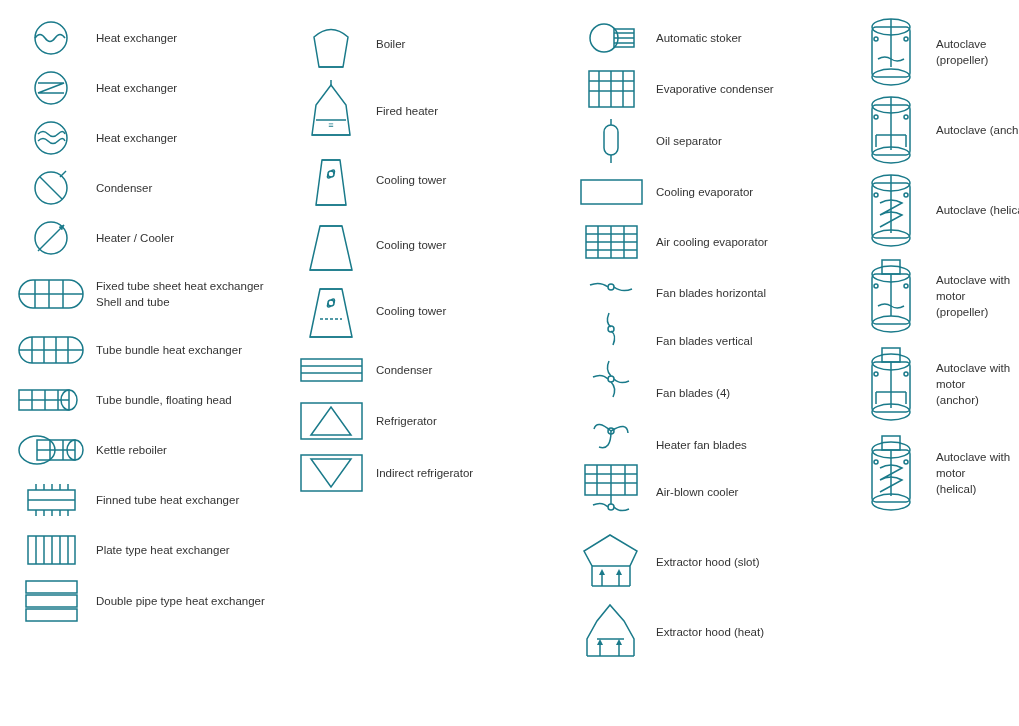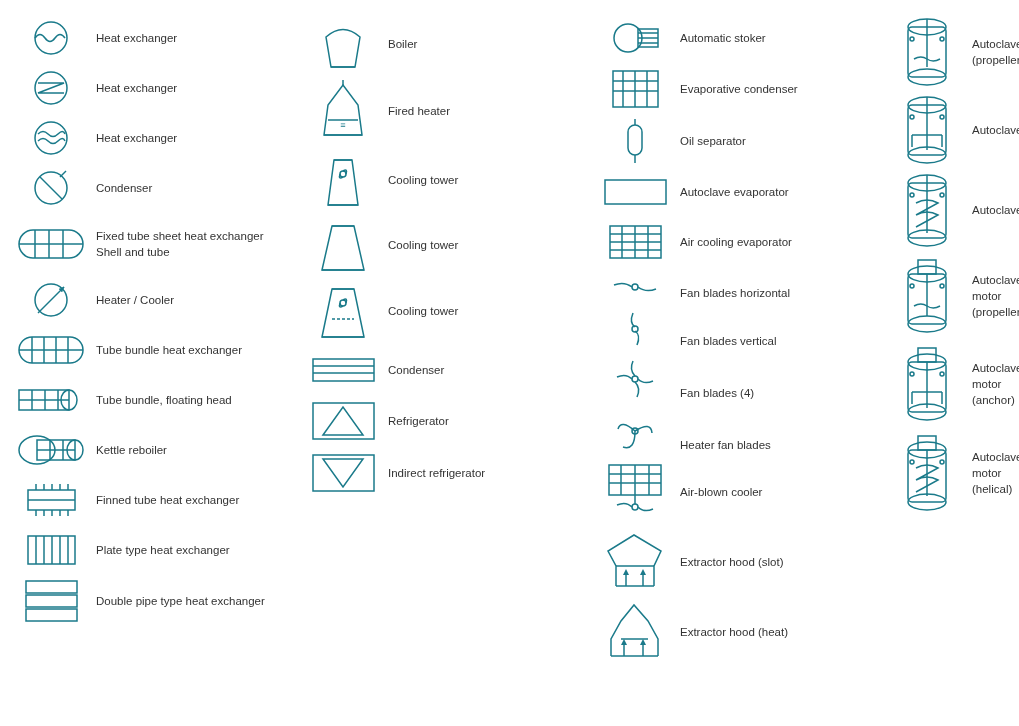--- a/index.html
+++ b/index.html
@@ -15,21 +15,21 @@
     .page {
       width: 1019px;
       min-height: 726px;
       padding: 10px;
       display: flex;
       flex-direction: column;
     }
     .grid {
       display: grid;
       grid-template-columns: 280px 280px 280px 190px;
-      gap: 12px;
+      gap: 0;
       flex: 1;
     }
     .column {
       display: flex;
       flex-direction: column;
       gap: 2px;
       padding: 4px;
     }
     .item {
       display: flex;
@@ -105,43 +105,43 @@
         <div class="icon-wrap">
           <svg width="55" height="38" viewBox="0 0 55 38">
             <circle cx="27" cy="19" r="16" class="teal"></circle>
             <line x1="16" y1="8" x2="38" y2="30" class="teal" stroke-width="1.5"></line>
             <line x1="36" y1="8" x2="42" y2="2" class="teal" stroke-width="1.5"></line>
           </svg>
         </div>
         <span class="label">Condenser</span>
       </div>
 
+      <div class="item">
+        <div class="icon-wrap">
+          <svg width="55" height="42" viewBox="0 0 55 42">
+            <circle cx="27" cy="21" r="16" class="teal"></circle>
+            <line x1="14" y1="34" x2="40" y2="8" class="teal" stroke-width="1.5"></line>
+            <polygon points="40,8 35,10 38,13" style="fill:#1a7a8a;stroke:#1a7a8a;stroke-width:0.5"></polygon>
+          </svg>
+        </div>
+        <span class="label">Heater / Cooler</span>
+      </div>
+
       <div class="item tall">
         <div class="icon-wrap">
           <svg width="68" height="45" viewBox="0 0 68 45">
             <rect x="2" y="8" width="64" height="28" rx="14" class="teal"></rect>
             <line x1="2" y1="22" x2="66" y2="22" class="teal" stroke-width="1"></line>
             <line x1="18" y1="8" x2="18" y2="36" class="teal" stroke-width="1"></line>
             <line x1="32" y1="8" x2="32" y2="36" class="teal" stroke-width="1"></line>
             <line x1="46" y1="8" x2="46" y2="36" class="teal" stroke-width="1"></line>
           </svg>
         </div>
         <span class="label" style="white-space:pre-line">Fixed tube sheet heat exchanger
 Shell and tube</span>
-      </div>
-
-      <div class="item">
-        <div class="icon-wrap">
-          <svg width="55" height="42" viewBox="0 0 55 42">
-            <circle cx="27" cy="21" r="16" class="teal"></circle>
-            <line x1="14" y1="34" x2="40" y2="8" class="teal" stroke-width="1.5"></line>
-            <polygon points="40,8 35,10 38,13" style="fill:#1a7a8a;stroke:#1a7a8a;stroke-width:0.5"></polygon>
-          </svg>
-        </div>
-        <span class="label">Heater / Cooler</span>
       </div>
 
       <div class="item">
         <div class="icon-wrap">
           <svg width="68" height="38" viewBox="0 0 68 38">
             <rect x="2" y="6" width="64" height="26" rx="13" class="teal"></rect>
             <line x1="2" y1="19" x2="66" y2="19" class="teal" stroke-width="1"></line>
             <line x1="15" y1="6" x2="15" y2="32" class="teal" stroke-width="1"></line>
             <line x1="27" y1="6" x2="27" y2="32" class="teal" stroke-width="1"></line>
             <line x1="39" y1="6" x2="39" y2="32" class="teal" stroke-width="1"></line>
@@ -372,21 +372,21 @@
         </div>
         <span class="label">Oil separator</span>
       </div>
 
       <div class="item">
         <div class="icon-wrap">
           <svg width="65" height="36" viewBox="0 0 65 36">
             <rect x="2" y="6" width="61" height="24" class="teal"></rect>
           </svg>
         </div>
-        <span class="label">Autoclave evaporator</span>
+        <span class="label">Cooling evaporator</span>
       </div>
 
       <div class="item">
         <div class="icon-wrap">
           <svg width="55" height="40" viewBox="0 0 55 40">
             <rect x="2" y="4" width="51" height="32" class="teal"></rect>
             <line x1="2" y1="12" x2="53" y2="12" class="teal" stroke-width="1"></line>
             <line x1="2" y1="20" x2="53" y2="20" class="teal" stroke-width="1"></line>
             <line x1="2" y1="28" x2="53" y2="28" class="teal" stroke-width="1"></line>
             <line x1="14" y1="4" x2="14" y2="36" class="teal" stroke-width="1"></line>

